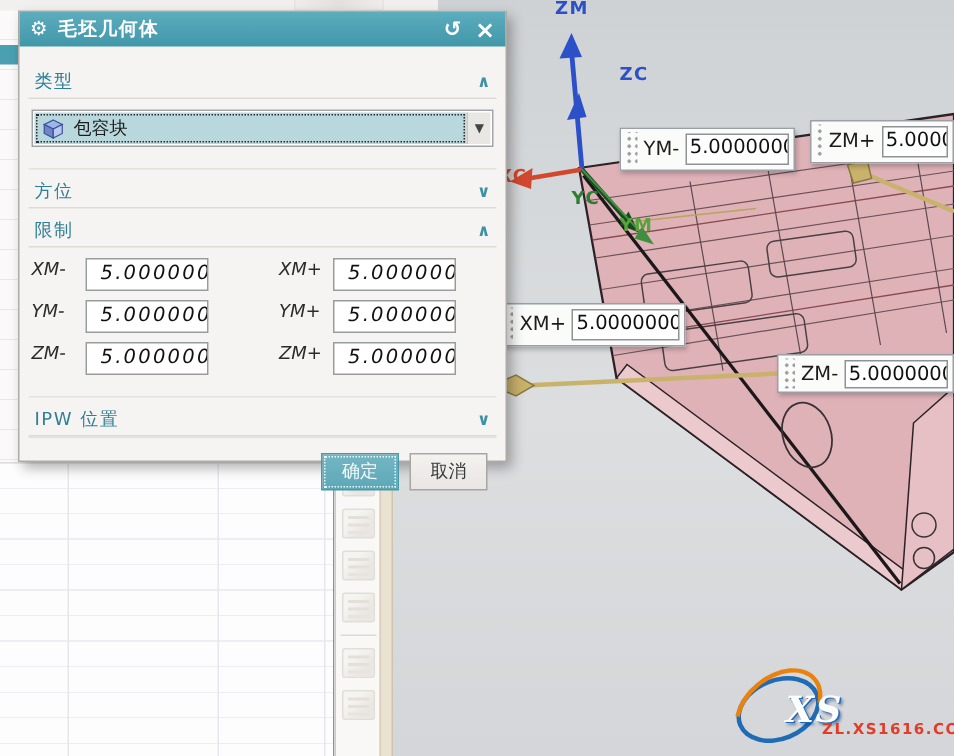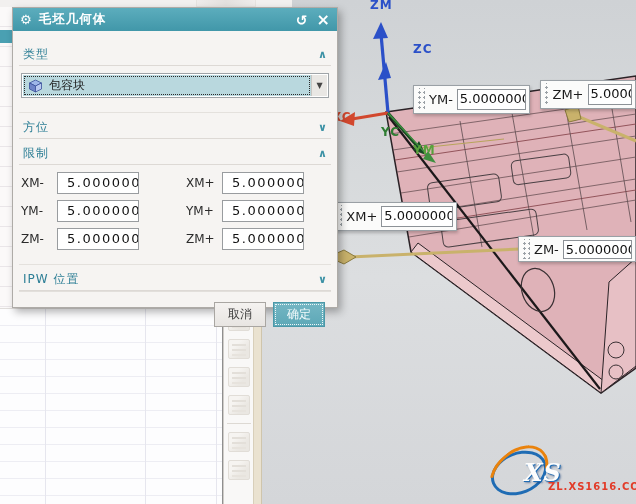--- a/index.html
+++ b/index.html
@@ -40,21 +40,21 @@
   .dropdown { margin:7px 2px 9px 2px; height:25px; border:1px solid #9fa4a8; background:#fff;
     display:flex; align-items:stretch; padding:1px; }
   .dd-selected { flex:1; background:#b9d8de; outline:1px dotted #2a2a2a; outline-offset:-2px;
     display:flex; align-items:center; gap:6px; padding:0 5px; }
   .dd-text { font-size:12px; color:#1d1d1d; }
   .dd-arrow { width:16px; display:flex; align-items:center; justify-content:center;
     background:#e9e7e4; border-left:1px solid #c9c6c2; font-size:8px; color:#444; }
 
   .limits-grid { display:grid; grid-template-columns:1fr 1fr; column-gap:22px; row-gap:6px;
     padding:7px 2px 9px 2px; }
-  .field { display:flex; align-items:center; gap:4px; }
+  .field { display:flex; align-items:flex-start; gap:4px;font-style:italic; }
   .field-label { width:32px; text-align:left; font-size:12px; color:#2b2b2b; white-space:nowrap; }
   .field-input { width:82px; height:22px; background:#fff; border:1px solid #999c9f;
     font-size:13px; letter-spacing:1.5px; color:#111; padding:2px 1px 1px 9px;
     white-space:nowrap; overflow:hidden; }
 
   .btn-row { display:flex; justify-content:flex-end; gap:7px; padding:10px 6px 6px 2px;
     border-top:1px solid #e2dfdb; margin-top:auto; }
   .btn { font-size:12px; padding:3px 13px; line-height:1.4; cursor:pointer; }
   .btn-ok { background:linear-gradient(180deg,#74b6c3,#5da8b7); border:1px solid #4b98a8;
     color:#f3fbfc; outline:1px dotted #eef7f8; outline-offset:-3px; }
@@ -288,22 +288,22 @@
       </div>
     </div>
     <div class="gap"></div>
 
     <div class="sect-head">
       <span class="sect-label">IPW 位置</span>
       <span class="chev">∨</span>
     </div>
 
     <div class="btn-row">
+      <button class="btn btn-ok">确定</button>
       <button class="btn btn-cancel">取消</button>
-      <button class="btn btn-ok">确定</button>
     </div>
   </div>
 </div>
 
 <div class="watermark">
   <div class="wm-logo">
     <div class="wm-ellipse"></div>
     <div class="wm-arc"></div>
     <span class="wm-xs">XS</span>
   </div>

